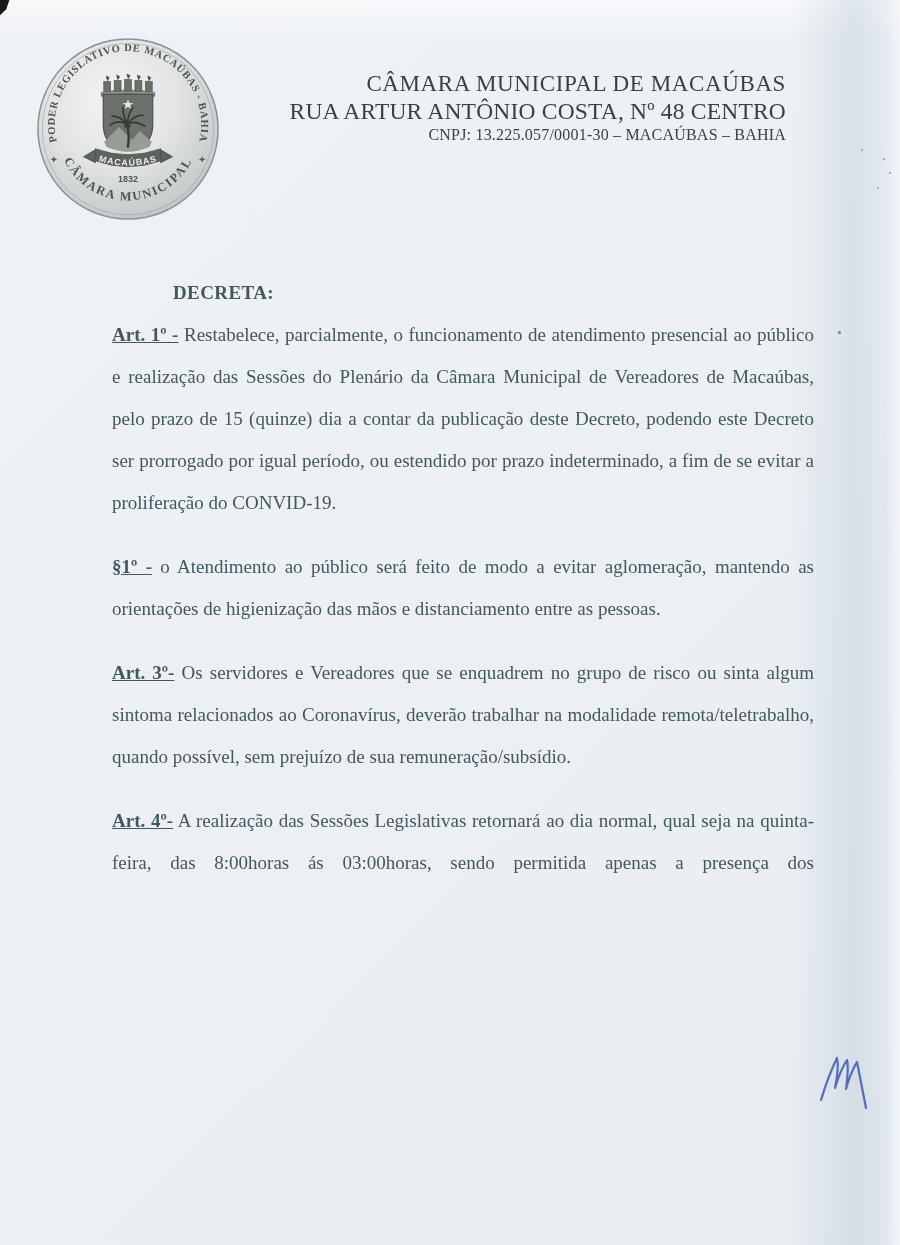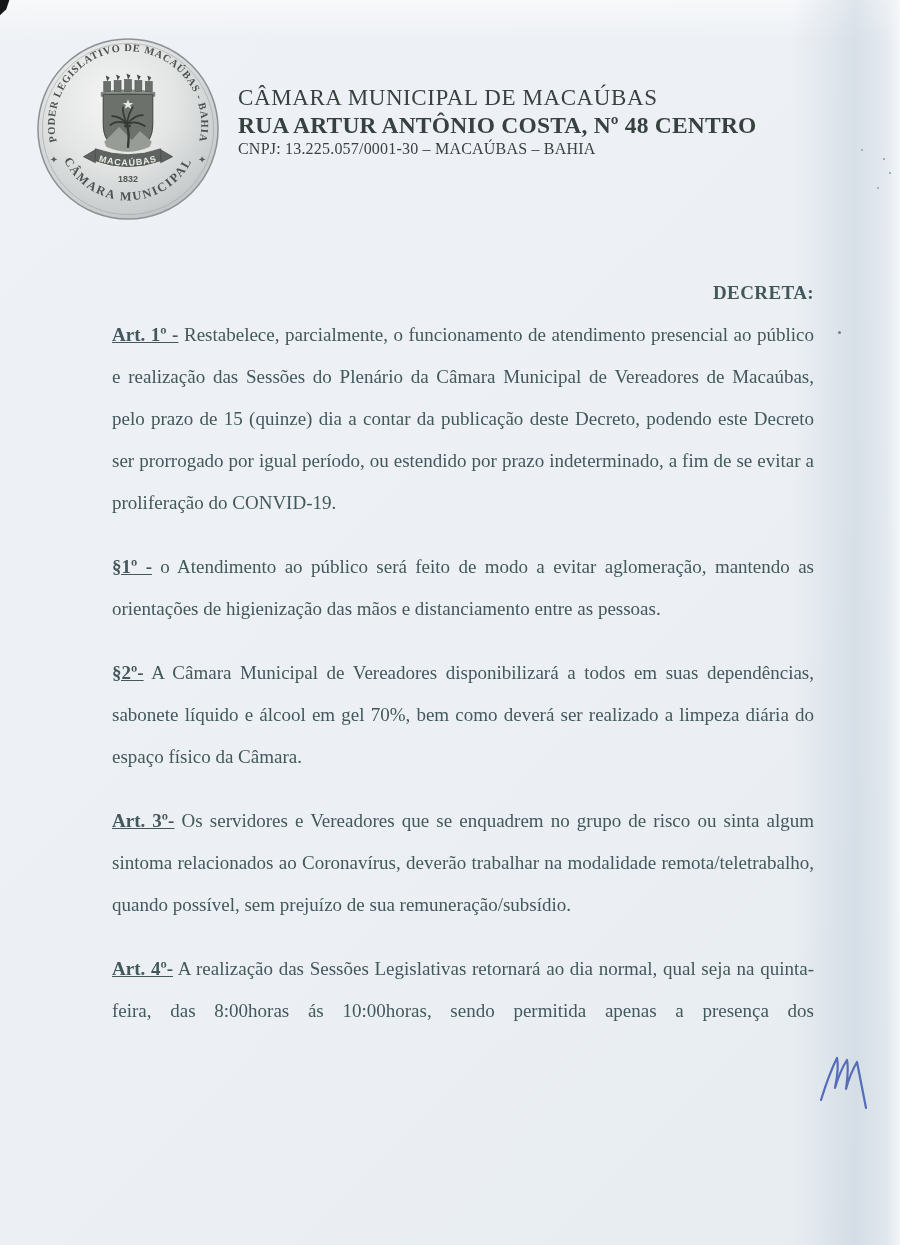--- a/index.html
+++ b/index.html
@@ -15,28 +15,28 @@
   .corner-mark{
     position:absolute;left:0;top:0;width:12px;height:16px;background:#151719;
     clip-path:polygon(0 0,78% 0,52% 58%,0 96%);
   }
   .speck{position:absolute;border-radius:50%;}
 
   
   .seal{position:absolute;left:34px;top:36px;width:188px;height:188px;}
 
   
-  .header-block{position:absolute;left:238px;top:84px;width:548px;text-align:left;color:#37413f;}
+  .header-block{position:absolute;left:238px;top:70px;width:548px;text-align:right;color:#37413f;}
   .h-line1{font-size:23px;line-height:28px;font-weight:400;letter-spacing:.6px;white-space:nowrap;}
-  .h-line2{font-size:23.5px;line-height:26px;font-weight:700;letter-spacing:.2px;white-space:nowrap;}
+  .h-line2{font-size:23.5px;line-height:26px;font-weight:400;letter-spacing:.2px;white-space:nowrap;}
   .h-line3{font-size:16px;line-height:21px;font-weight:400;letter-spacing:.2px;white-space:nowrap;}
 
   
   .body-block{position:absolute;left:112px;top:272px;width:702px;color:#42585b;font-size:19px;}
-  .decreta{font-weight:700;line-height:42px;padding-left:61px;letter-spacing:.4px;margin:0;text-align:right;}
+  .decreta{font-weight:700;line-height:42px;padding-left:61px;letter-spacing:.4px;margin:0;}
   .para{margin:0 0 22px 0;line-height:42px;text-align:justify;}
   .para .lead{font-weight:700;text-decoration:underline;}
   .para.cut{text-align-last:justify;}
 
   
   .pen-mark{position:absolute;left:814px;top:1050px;width:58px;height:60px;}
 </style>
 </head>
 <body>
 
@@ -131,33 +131,29 @@
       <span class="lead">Art. 1º -</span>
       <span>Restabelece, parcialmente, o funcionamento de atendimento presencial ao público e realização das Sessões do Plenário da Câmara Municipal de Vereadores de Macaúbas, pelo prazo de 15 (quinze) dia a contar da publicação deste Decreto, podendo este Decreto ser prorrogado por igual período, ou estendido por prazo indeterminado, a fim de se evitar a proliferação do CONVID-19.</span>
     </p>
 
 
     <p class="para">
       <span class="lead">§1º -</span>
       <span>o Atendimento ao público será feito de modo a evitar aglomeração, mantendo as orientações de higienização das mãos e distanciamento entre as pessoas.</span>
     </p>
 
-    <p class="para">
-      <span class="lead">§2º-</span>
-      <span>A Câmara Municipal de Vereadores disponibilizará a todos em suas dependências, sabonete líquido e álcool em gel 70%, bem como deverá ser realizado a limpeza diária do espaço físico da Câmara.</span>
-    </p>
 
     <p class="para">
       <span class="lead">Art. 3º-</span>
       <span>Os servidores e Vereadores que se enquadrem no grupo de risco ou sinta algum sintoma relacionados ao Coronavírus, deverão trabalhar na modalidade remota/teletrabalho, quando possível, sem prejuízo de sua remuneração/subsídio.</span>
     </p>
 
     <p class="para cut">
       <span class="lead">Art. 4º-</span>
-      <span>A realização das Sessões Legislativas retornará ao dia normal, qual seja na quinta-feira, das 8:00horas ás 10:00horas, sendo permitida apenas a presença dos</span>
+      <span>A realização das Sessões Legislativas retornará ao dia normal, qual seja na quinta-feira, das 8:00horas ás 03:00horas, sendo permitida apenas a presença dos</span>
     </p>
   </div>
 
   <div class="pen-mark">
     <svg width="58" height="60" viewBox="0 0 58 60">
       <path d="M7,50 C11,37 17,20 23,8 C25,16 23,28 21,38 C24,28 29,16 33,10 C35,19 33,31 32,39 C35,28 40,17 43,12 L52,58" fill="none" stroke="#4a63b5" stroke-width="2.2" stroke-linecap="round" stroke-linejoin="round" opacity="0.92"></path>
     </svg>
   </div>
 
   <div class="speck" style="left:883px;top:158px;width:2px;height:2px;background:#8a97a4;"></div>

